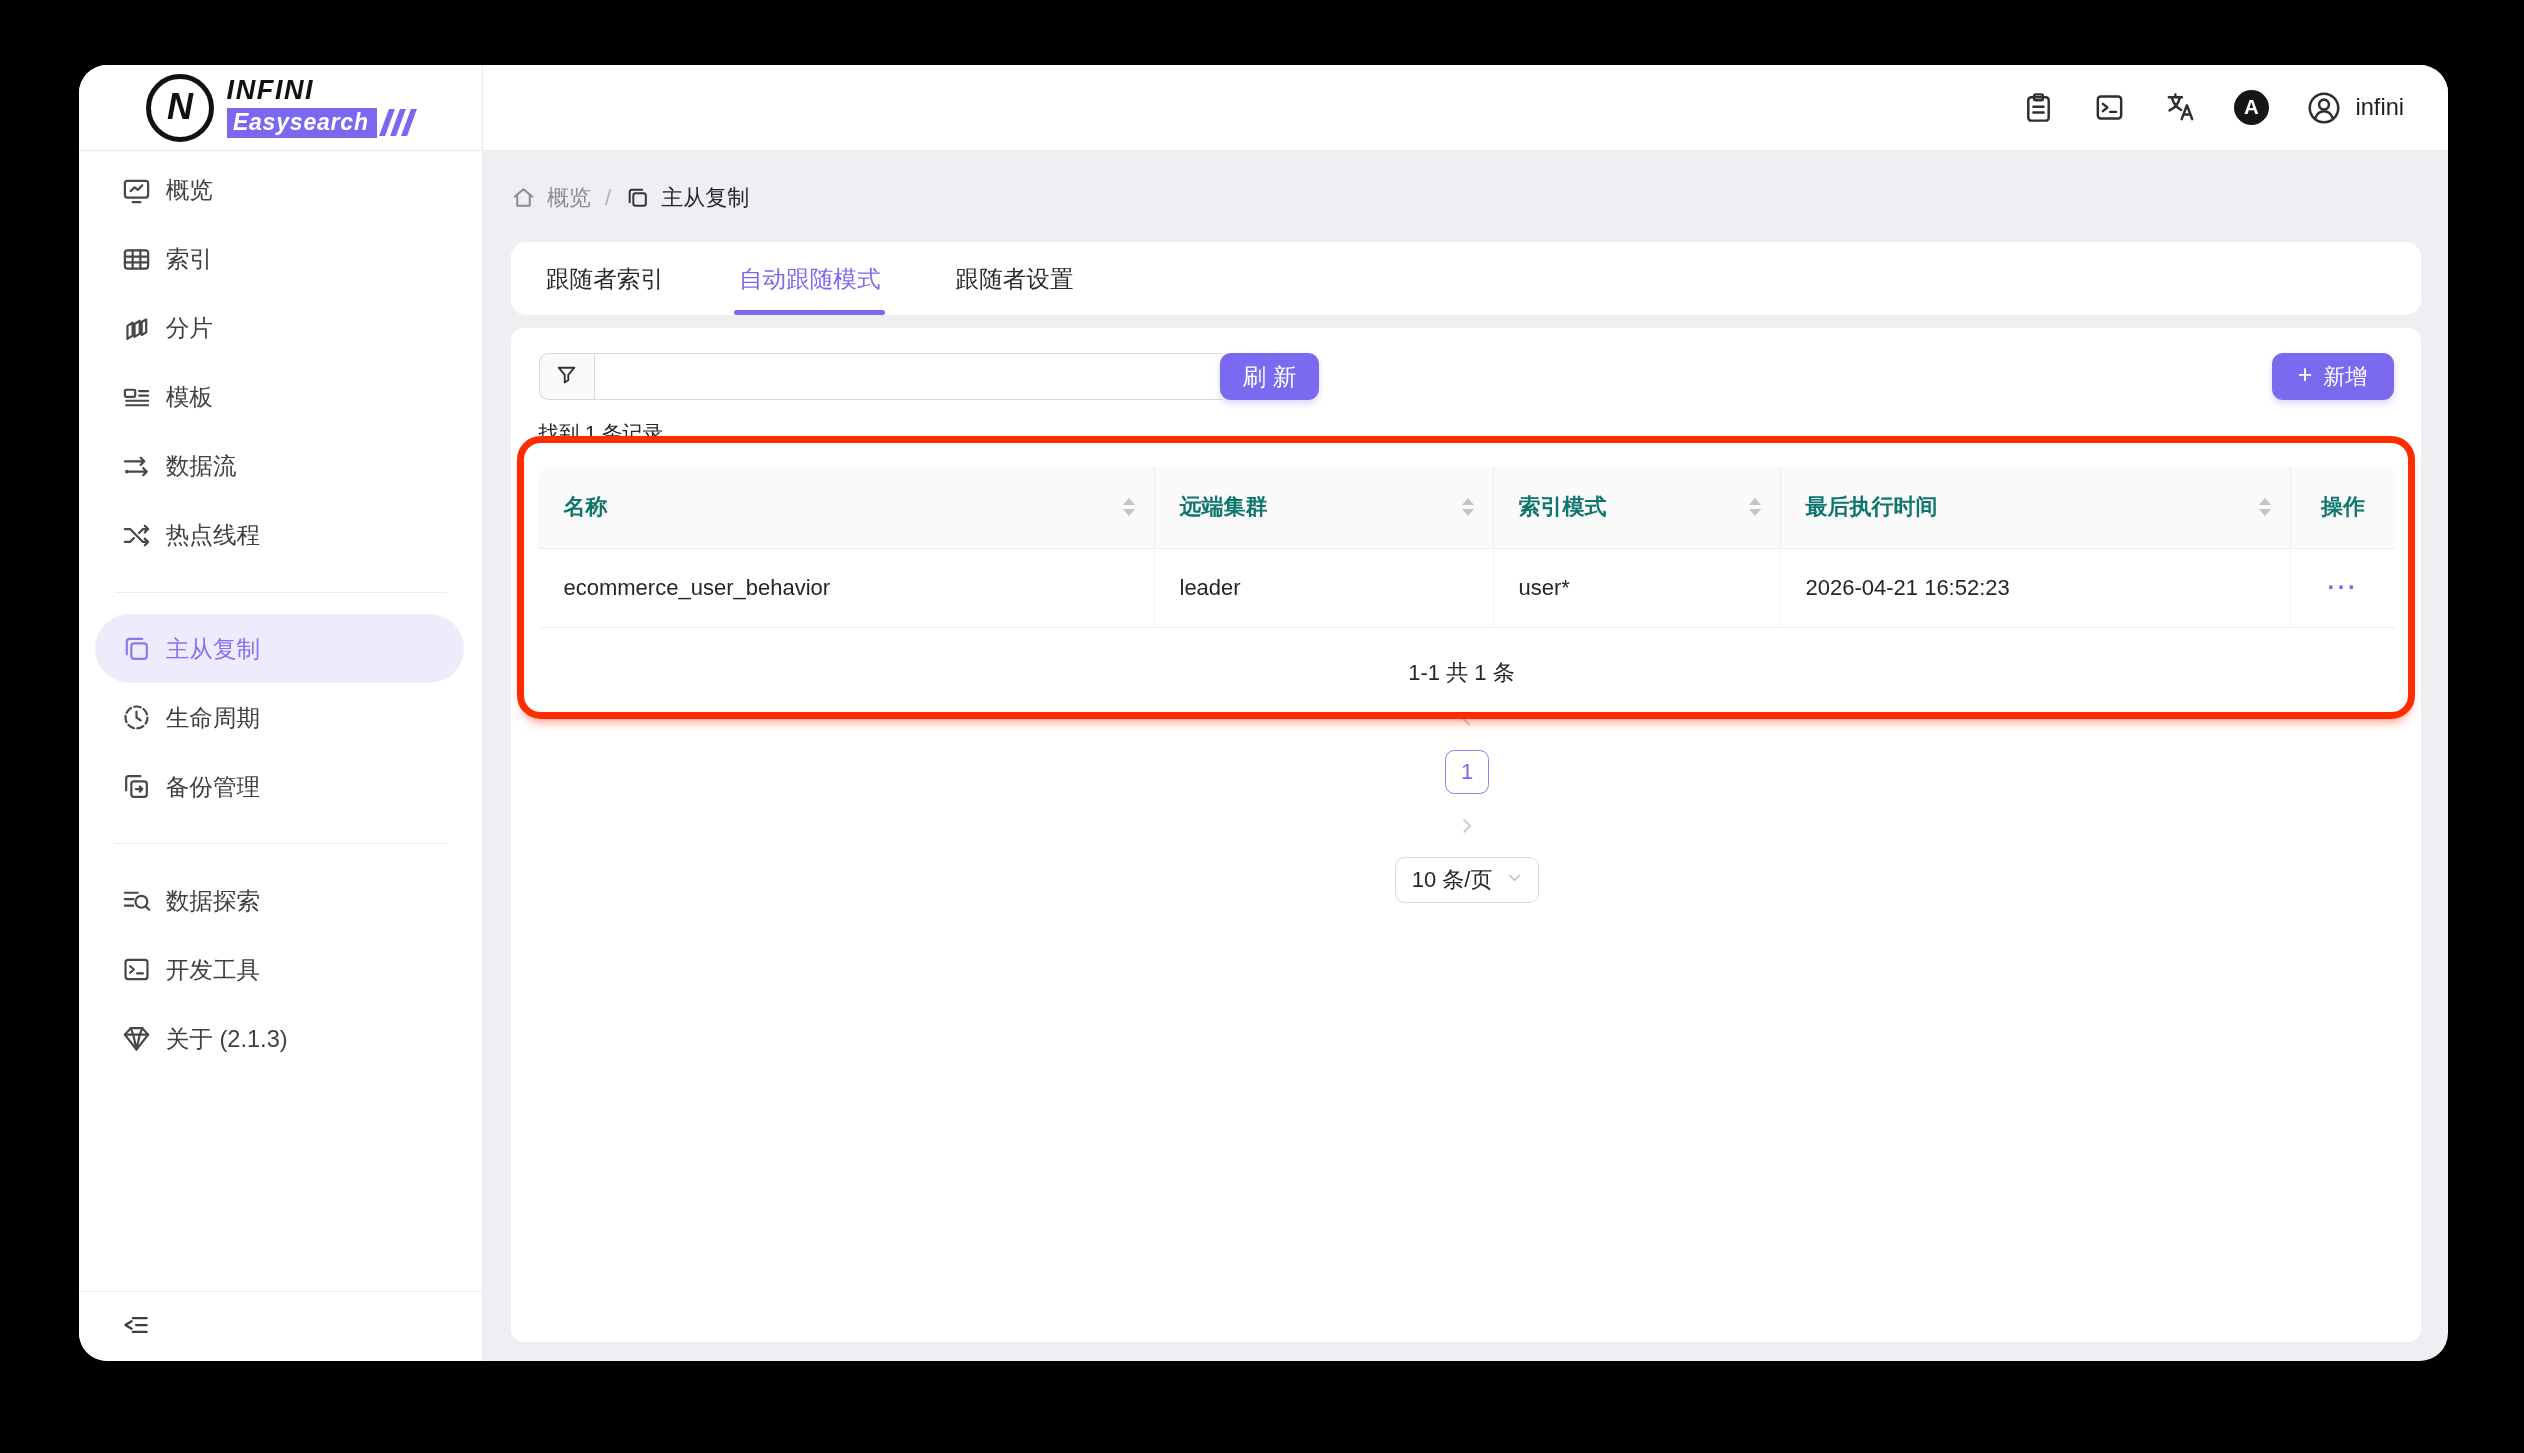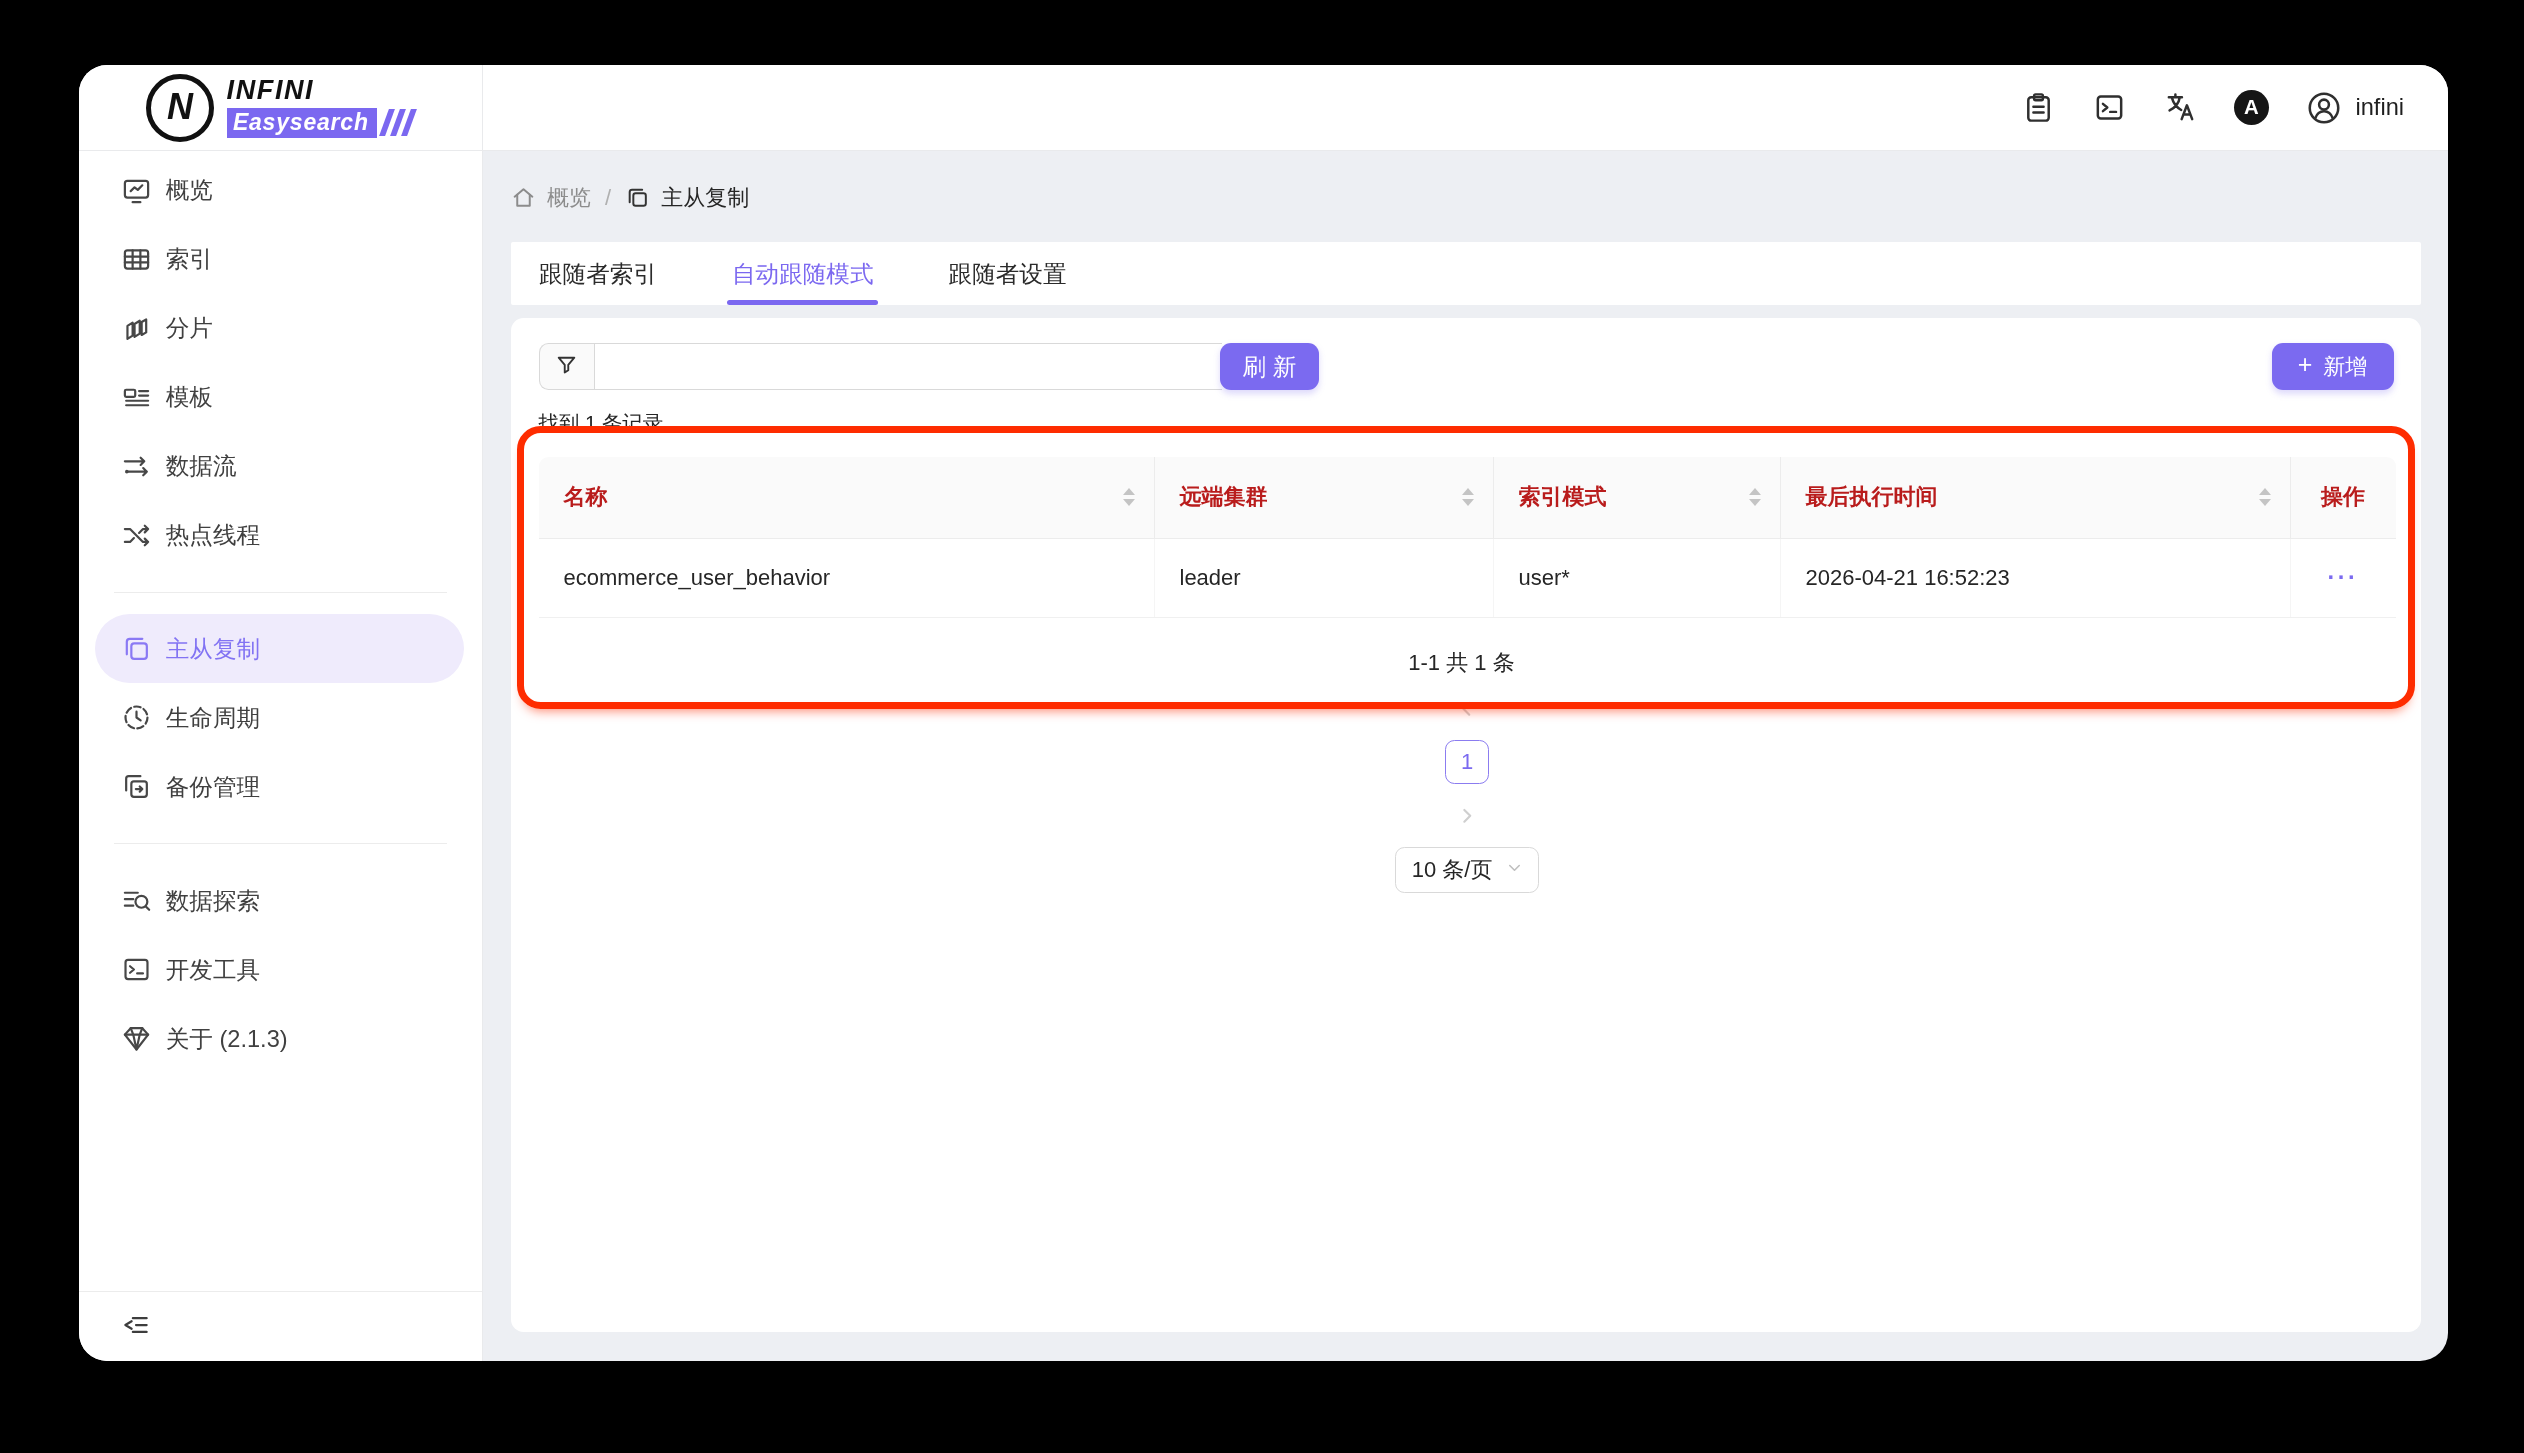--- a/index.html
+++ b/index.html
@@ -40,41 +40,41 @@
   
   .main { position:absolute; left:405px; top:87px; width:1964px; height:1209px; padding:28px 27px 0 27px; }
   .breadcrumb { display:flex; align-items:center; gap:11px; height:35px; margin-bottom:27px; }
   .breadcrumb .bicon { width:25px; height:25px; color:#8c8c8c; }
   .breadcrumb .bicon.dark { color:#333; }
   .breadcrumb .bicon svg { width:100%; height:100%; }
   .crumb-dim { font-size:22px; color:#8c8c8c; }
   .crumb-sep { font-size:22px; color:#b0b0b0; margin:0 3.1px; }
   .crumb-cur { font-size:22px; color:#262626; }
 
-  .tab-card { height:63px; background:#fff; border-radius:2px; display:flex; align-items:stretch; padding-left:28px; margin-bottom:13.3px; }
+  .tab-card { height:73px; background:#fff; border-radius:15px; display:flex; align-items:stretch; padding-left:35px; margin-bottom:13.3px; }
   .tab { position:relative; display:inline-flex; align-items:center; margin-right:75px; font-size:23.6px; color:#2b2b2b; cursor:pointer; }
   .tab.active { color:#7b68f0; }
   .tab.active::after { content:""; position:absolute; left:-4.7px; right:-4.7px; bottom:0; height:5.5px; border-radius:3.1px; background:#7b68f0; }
 
   .content-card { position:relative; height:1014px; background:#fff; border-radius:12.6px; padding:25px 27.5px 0 27.5px; }
 
   .toolbar { display:flex; align-items:center; justify-content:space-between; }
   .filter-group { display:flex; height:47px; }
   .funnel-btn { width:55px; height:47px; background:#fafafa; border:0.8px solid #d9d9d9; border-right:none; border-radius:9.4px 0 0 9.4px; display:flex; align-items:center; justify-content:center; color:#333; cursor:pointer; }
   .funnel-btn svg { width:25px; height:25px; }
   .filter-input { width:628px; height:47px; border:0.8px solid #d9d9d9; border-right:none; font-size:22px; padding:0 15.7px; outline:none; background:#fff; }
   .refresh-btn { width:99px; height:47px; background:#7b6af0; color:#fff; font-size:23.6px; border:none; border-radius:11px; margin-left:-1.6px; cursor:pointer; box-shadow:0 3.1px 6.3px rgba(123,106,240,.25); }
   .add-btn { min-width:122px; height:47px; background:#7b6af0; color:#fff; font-size:22px; border:none; border-radius:11px; display:flex; align-items:center; justify-content:center; gap:11px; cursor:pointer; box-shadow:0 3.1px 6.3px rgba(123,106,240,.25); padding:0 20.4px; }
   .add-btn .plus { font-size:25px; font-weight:400; line-height:1; transform:translateY(-1.6px); }
 
   .found-text { margin-top:19px; font-size:20.4px; color:#262626; }
 
   .data-table { margin-top:19.6px; width:1857px; }
   .t-head { display:flex; height:82px; background:#fafafa; border-radius:9.4px 9.4px 0 0; border-bottom:0.8px solid #ececec; }
-  .t-hcell { display:flex; align-items:center; justify-content:space-between; padding:0 19px 0 25px; font-size:22px; font-weight:700; color:#b91c1c; border-right:0.8px solid #ececec; cursor:pointer; }
+  .t-hcell { display:flex; align-items:center; justify-content:space-between; padding:0 19px 0 25px; font-size:22px; font-weight:700; color:#0f766e; border-right:0.8px solid #ececec; cursor:pointer; }
   .t-hcell:last-child { border-right:none; justify-content:center; padding:0; cursor:default; }
   .carets { display:flex; flex-direction:column; gap:3.9px; align-items:center; }
   .caret-up { width:0; height:0; border-left:6.3px solid transparent; border-right:6.3px solid transparent; border-bottom:7.9px solid #c4c4c4; }
   .caret-dn { width:0; height:0; border-left:6.3px solid transparent; border-right:6.3px solid transparent; border-top:7.9px solid #c4c4c4; }
   .t-row { display:flex; height:79px; border-bottom:0.8px solid #f0f0f0; background:#fff; }
   .t-cell { display:flex; align-items:center; padding-left:25px; font-size:22px; color:#262626; border-right:0.8px solid #f5f5f5; }
   .t-cell:last-child { border-right:none; justify-content:center; padding:0; }
   .col-1{width:616px;} .col-2{width:339px;} .col-3{width:287px;} .col-4{width:510px;} .col-5{width:157px; flex:1;}
   .action-dots { color:#7b6af0; font-size:23.6px; letter-spacing:2.4px; cursor:pointer; font-weight:700; }
 

